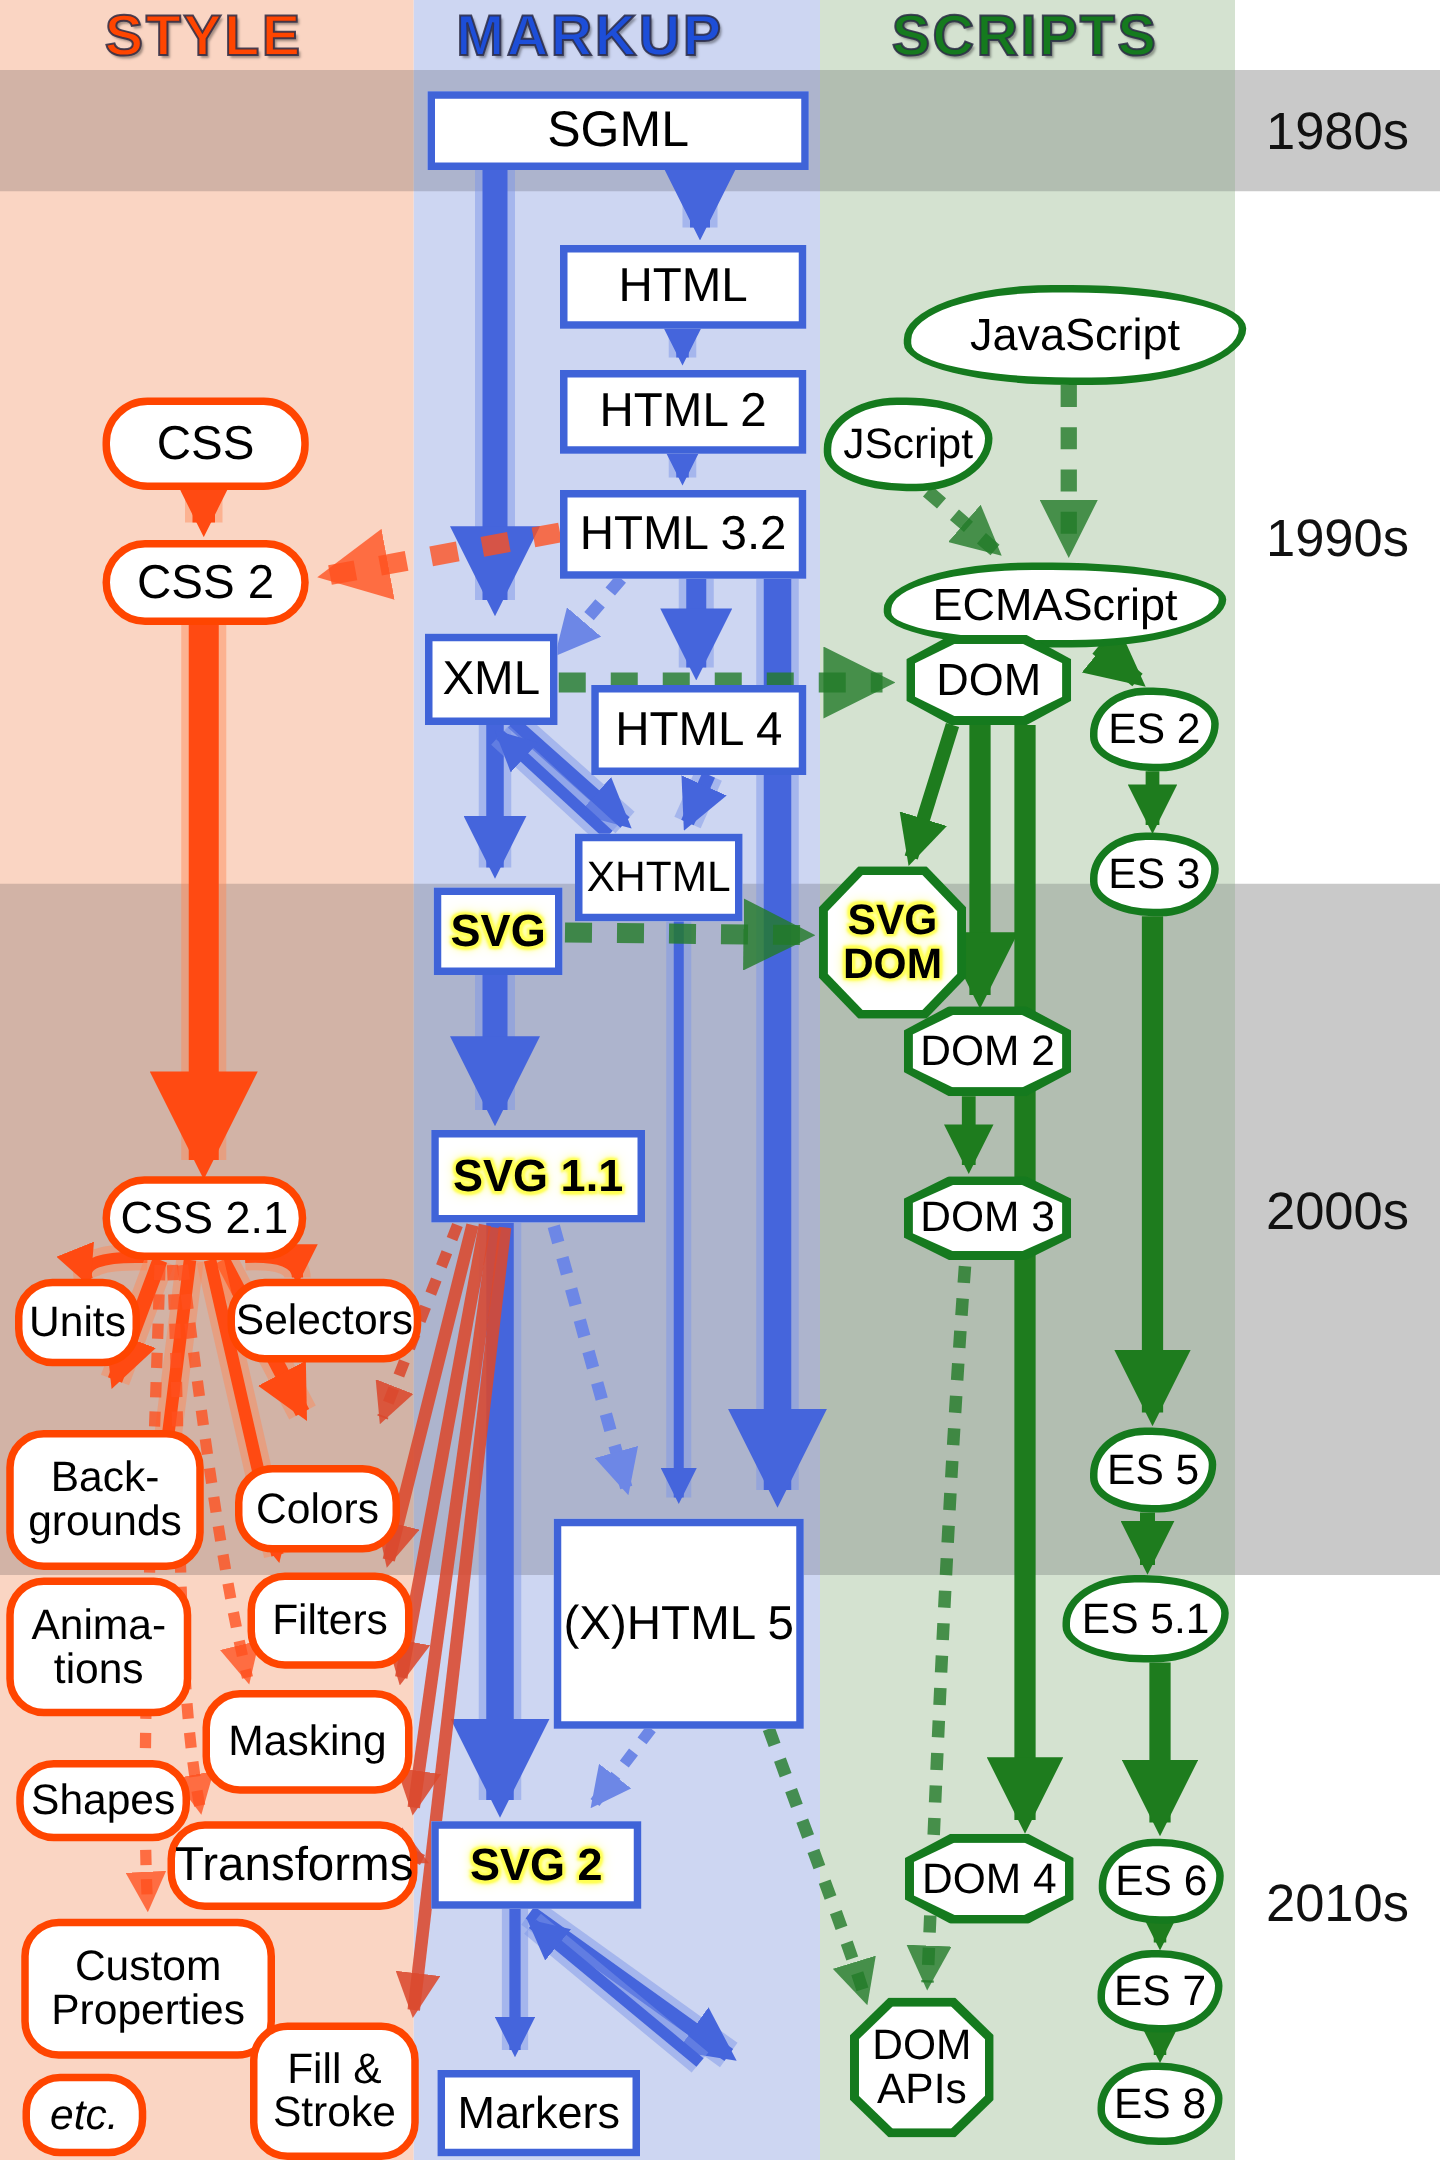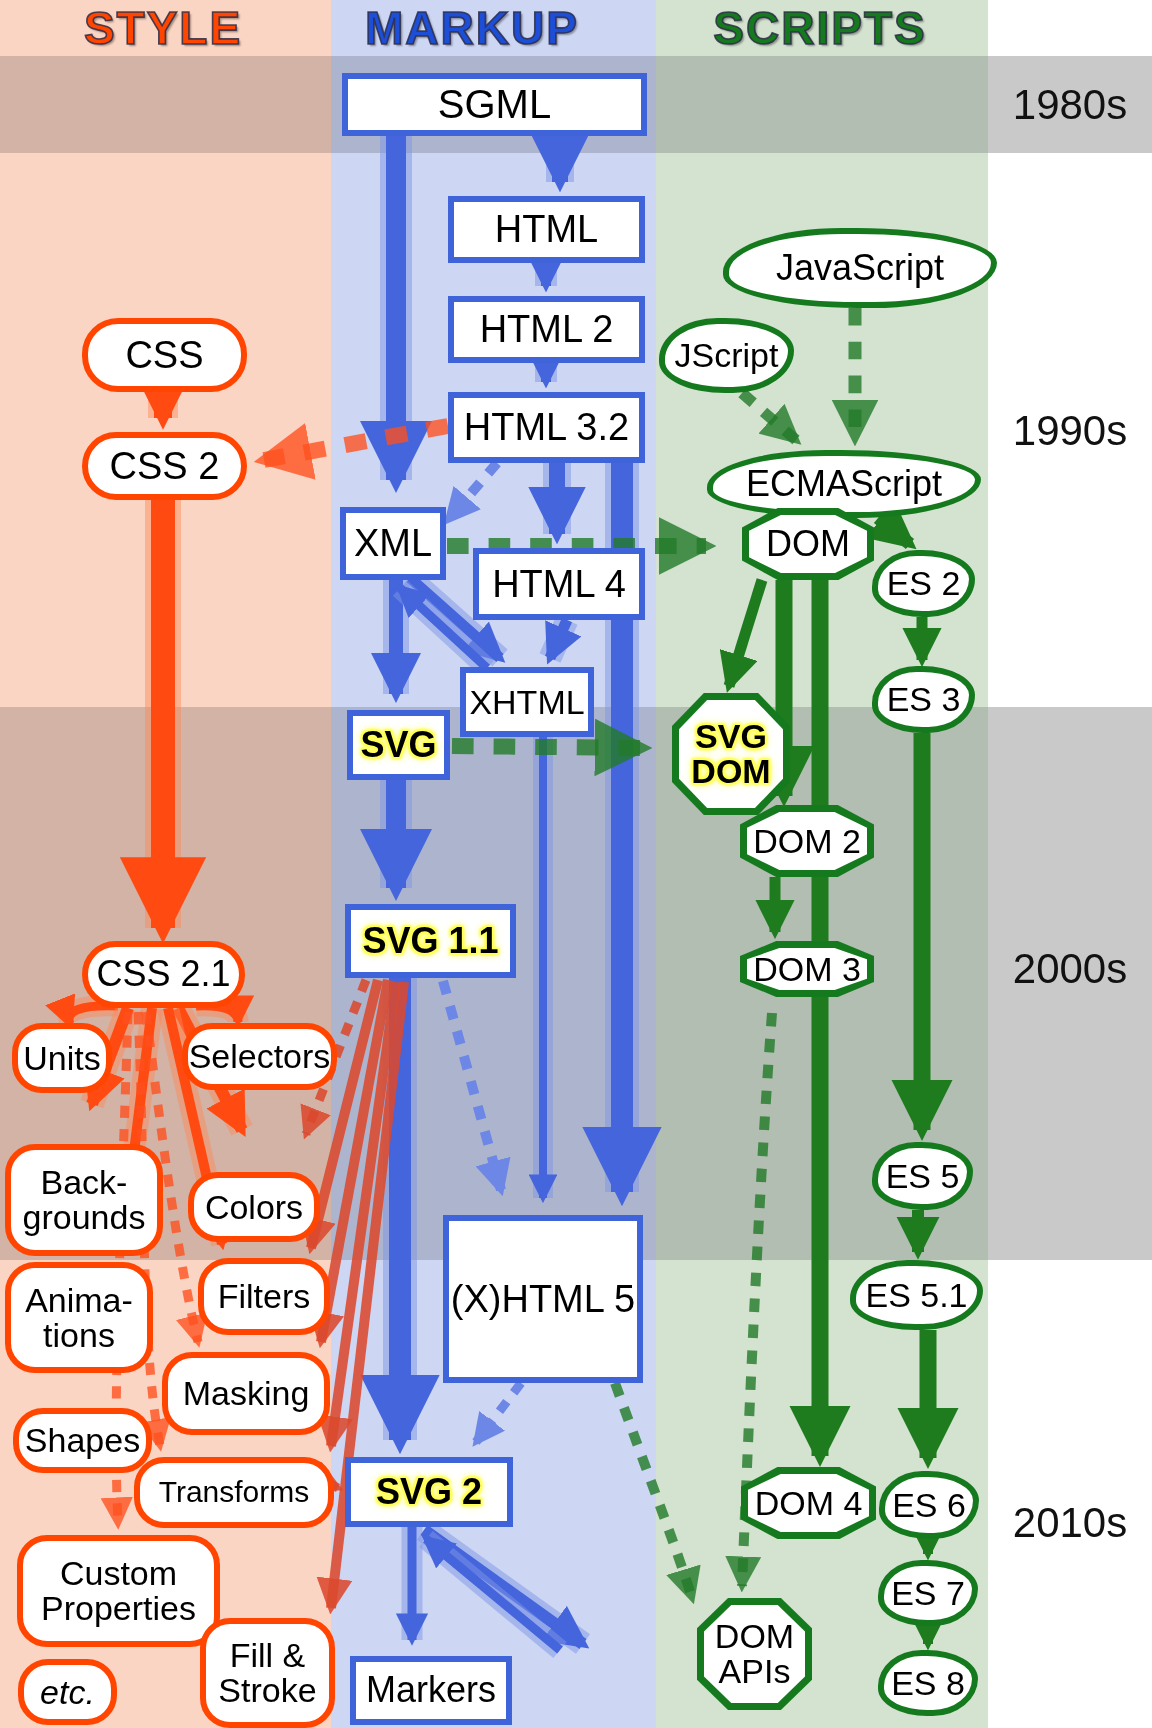--- a/index.html
+++ b/index.html
@@ -11,21 +11,21 @@
   #diagram-svg{position:absolute;left:0;top:0;}
   #nodes{position:absolute;left:0;top:0;width:1152px;height:1728px;}
   .node{position:absolute;box-sizing:border-box;display:flex;align-items:center;
         text-align:center;color:#000;line-height:1.02;}
   .node .lbl{width:100%;}
   .rect{background:#fff;border:6px solid #3f63d8;}
   .round{background:#fff;border:6px solid #be185d;border-radius:30px;}
   .pill{border-radius:36px;}
   .cloud{background:#fff;border:6px solid #157a1e;
          border-radius:46% 54% 48% 52% / 58% 46% 60% 44%;}
-  .octa{background:transparent;border:none;margin-left:17px;}
+  .octa{background:transparent;border:none;}
   .octa .oshape{position:absolute;inset:0;
         clip-path:polygon(27% 0,73% 0,100% 27%,100% 73%,73% 100%,27% 100%,0 73%,0 27%);}
   .octa .oshape.inner{inset:7px;background:#fff;}
   .octa .lbl{position:relative;z-index:2;}
   .hl{font-weight:bold;
       text-shadow:0 0 3px #ffff55,0 0 6px #ffff55,2px 2px 2px #ffff55,-2px 2px 2px #ffff55,
                   2px -2px 2px #ffff55,-2px -2px 2px #ffff55,0 0 10px #ffff55;}
   .italic{font-style:italic;}
   .colhead{position:absolute;top:2px;height:52px;display:flex;align-items:center;justify-content:center;
       font-size:46px;font-weight:bold;letter-spacing:2px;
@@ -225,21 +225,21 @@
       </div>
       <div class="node round style" style="left: 198px; top: 1258px; width: 132px; height: 77px; font-size: 34px; border-color: rgb(255, 69, 0);">
         <div class="lbl">Filters</div>
       </div>
       <div class="node round style" style="left: 162px; top: 1352px; width: 168px; height: 83px; font-size: 34px; border-color: rgb(255, 69, 0);">
         <div class="lbl">Masking</div>
       </div>
       <div class="node round style" style="left: 13px; top: 1408px; width: 139px; height: 65px; font-size: 34px; border-color: rgb(255, 69, 0);">
         <div class="lbl">Shapes</div>
       </div>
-      <div class="node round style" style="left: 134px; top: 1457px; width: 200px; height: 71px; font-size: 30px; border-color: rgb(255, 69, 0);">
+      <div class="node round style" style="left: 134px; top: 1457px; width: 200px; height: 71px; font-size: 38px; border-color: rgb(255, 69, 0);">
         <div class="lbl">Transforms</div>
       </div>
       <div class="node round style" style="left: 17px; top: 1535px; width: 203px; height: 112px; font-size: 34px; border-color: rgb(255, 69, 0);">
         <div class="lbl">
           <div>Custom</div>
           <div>Properties</div>
         </div>
       </div>
       <div class="node round style" style="left: 18px; top: 1659px; width: 99px; height: 66px; font-size: 34px; border-color: rgb(255, 69, 0);">
         <div class="lbl italic">etc.</div>
@@ -291,21 +291,21 @@
         <div class="lbl hl">
           <div>SVG</div>
           <div>DOM</div>
         </div>
       </div>
       <div class="node octa scripts" style="left: 723px; top: 805px; width: 134px; height: 72px; font-size: 34px;">
         <div class="oshape" style="background: rgb(21, 122, 30);"></div>
         <div class="oshape inner"></div>
         <div class="lbl">DOM 2</div>
       </div>
-      <div class="node octa scripts" style="left: 723px; top: 941px; width: 134px; height: 56px; font-size: 34px;">
+      <div class="node octa scripts" style="left: 723px; top: 941px; width: 134px; height: 67px; font-size: 34px;">
         <div class="oshape" style="background: rgb(21, 122, 30);"></div>
         <div class="oshape inner"></div>
         <div class="lbl">DOM 3</div>
       </div>
       <div class="node octa scripts" style="left: 724px; top: 1467px; width: 135px; height: 72px; font-size: 34px;">
         <div class="oshape" style="background: rgb(21, 122, 30);"></div>
         <div class="oshape inner"></div>
         <div class="lbl">DOM 4</div>
       </div>
       <div class="node octa scripts" style="left: 680px; top: 1598px; width: 115px; height: 112px; font-size: 34px;">

